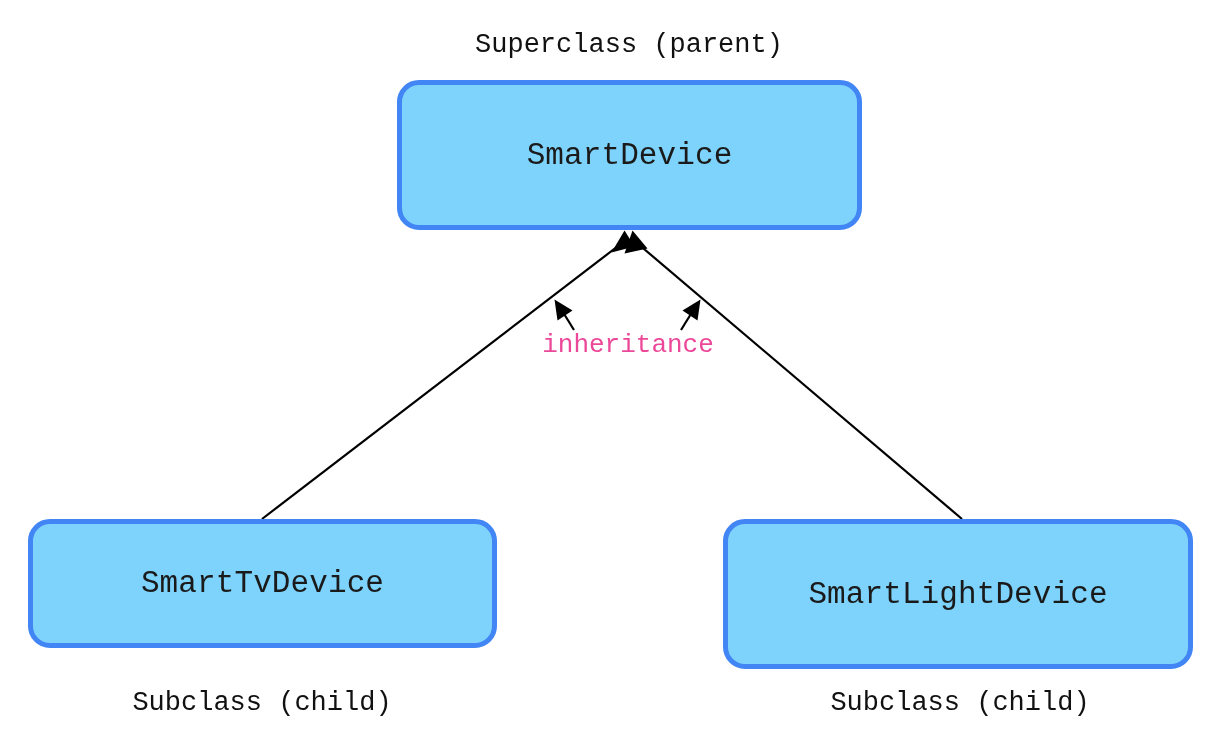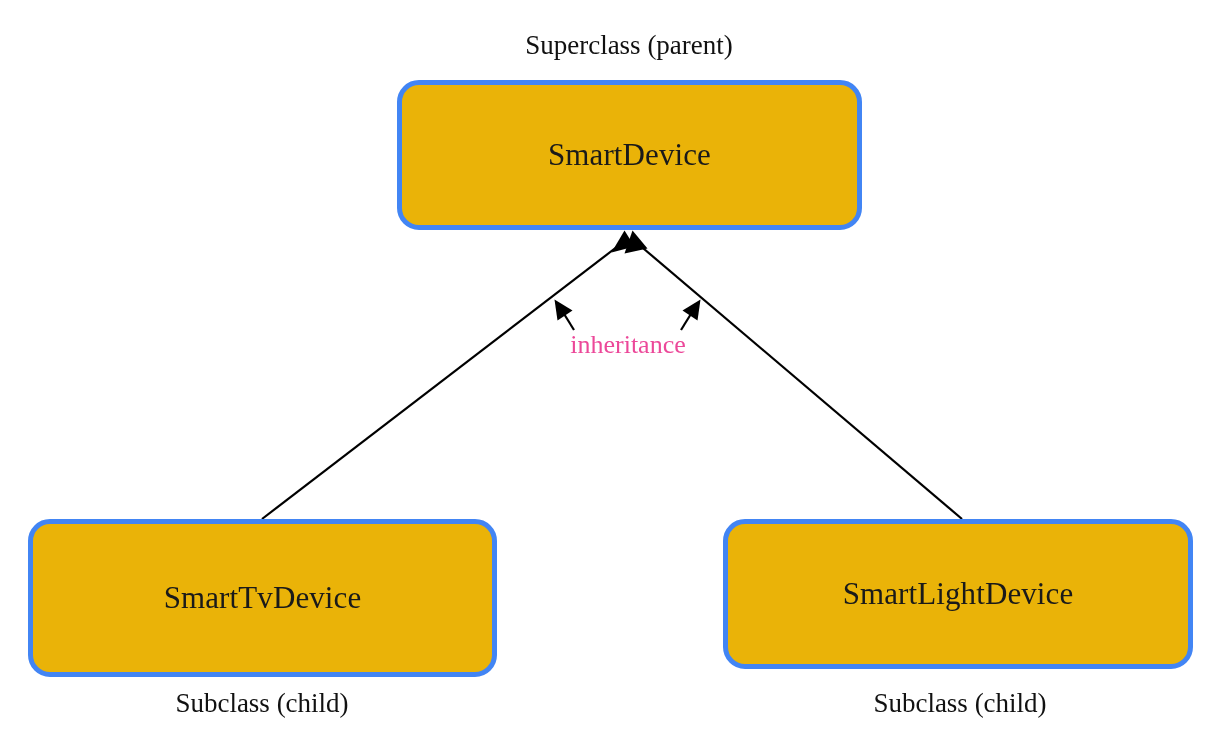--- a/index.html
+++ b/index.html
@@ -6,37 +6,37 @@
     margin: 0;
     padding: 0;
     background: #ffffff;
   }
   #canvas {
     position: relative;
     width: 1222px;
     height: 750px;
     background: #ffffff;
     overflow: hidden;
-    font-family: Liberation Serif, serif;
+    font-family: Liberation Mono, monospace;
     -webkit-font-smoothing: antialiased;
   }
   #edges {
     position: absolute;
     left: 0;
     top: 0;
     width: 1222px;
     height: 750px;
     pointer-events: none;
   }
   .class-box {
     position: absolute;
     box-sizing: border-box;
     border: 5px solid #4285F4;
     border-radius: 22px;
-    background: #eab308;
+    background: #7dd3fc;
     display: flex;
     align-items: center;
     justify-content: center;
   }
   .class-box-label {
     font-size: 31px;
     color: #1a1a1a;
     letter-spacing: 0.1px;
     font-weight: 400;
     white-space: nowrap;
@@ -61,21 +61,21 @@
   #node-superclass {
     left: 397px;
     top: 80px;
     width: 465px;
     height: 150px;
   }
   #node-subclass-tv {
     left: 28px;
     top: 519px;
     width: 469px;
-    height: 158px;
+    height: 129px;
   }
   #node-subclass-light {
     left: 723px;
     top: 519px;
     width: 470px;
     height: 150px;
   }
   #label-superclass {
     left: 429px;
     top: 30px;

